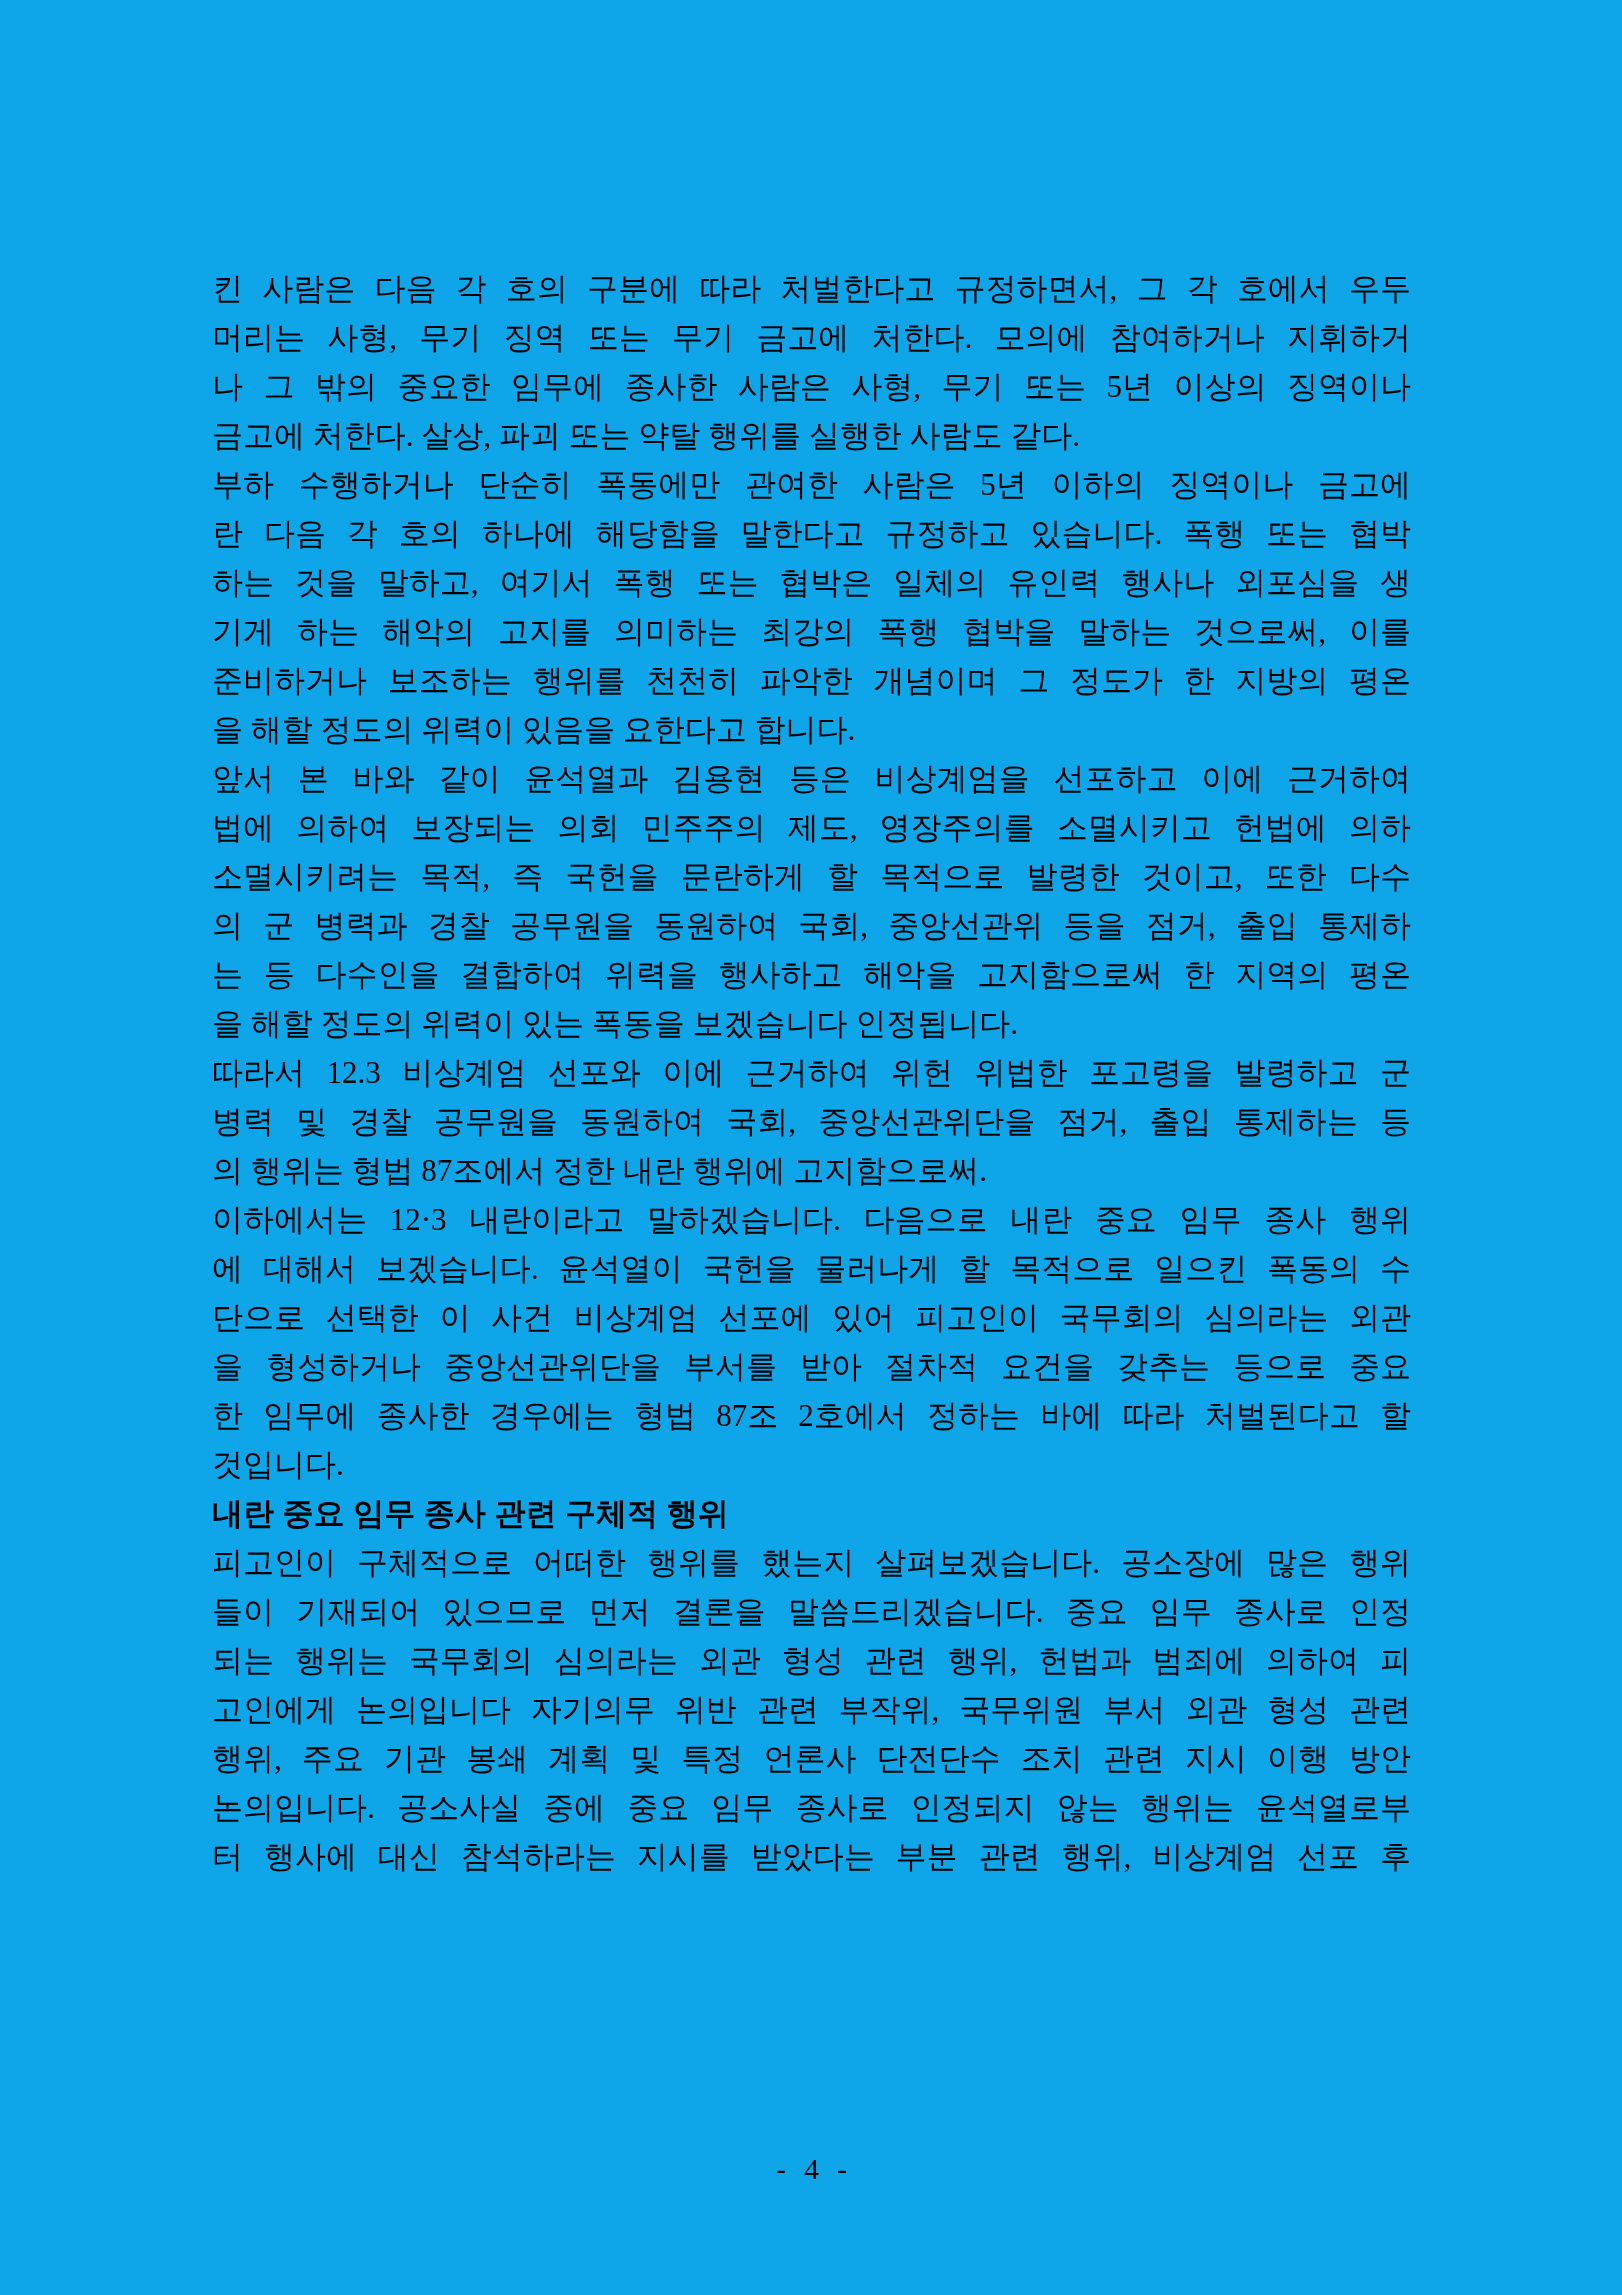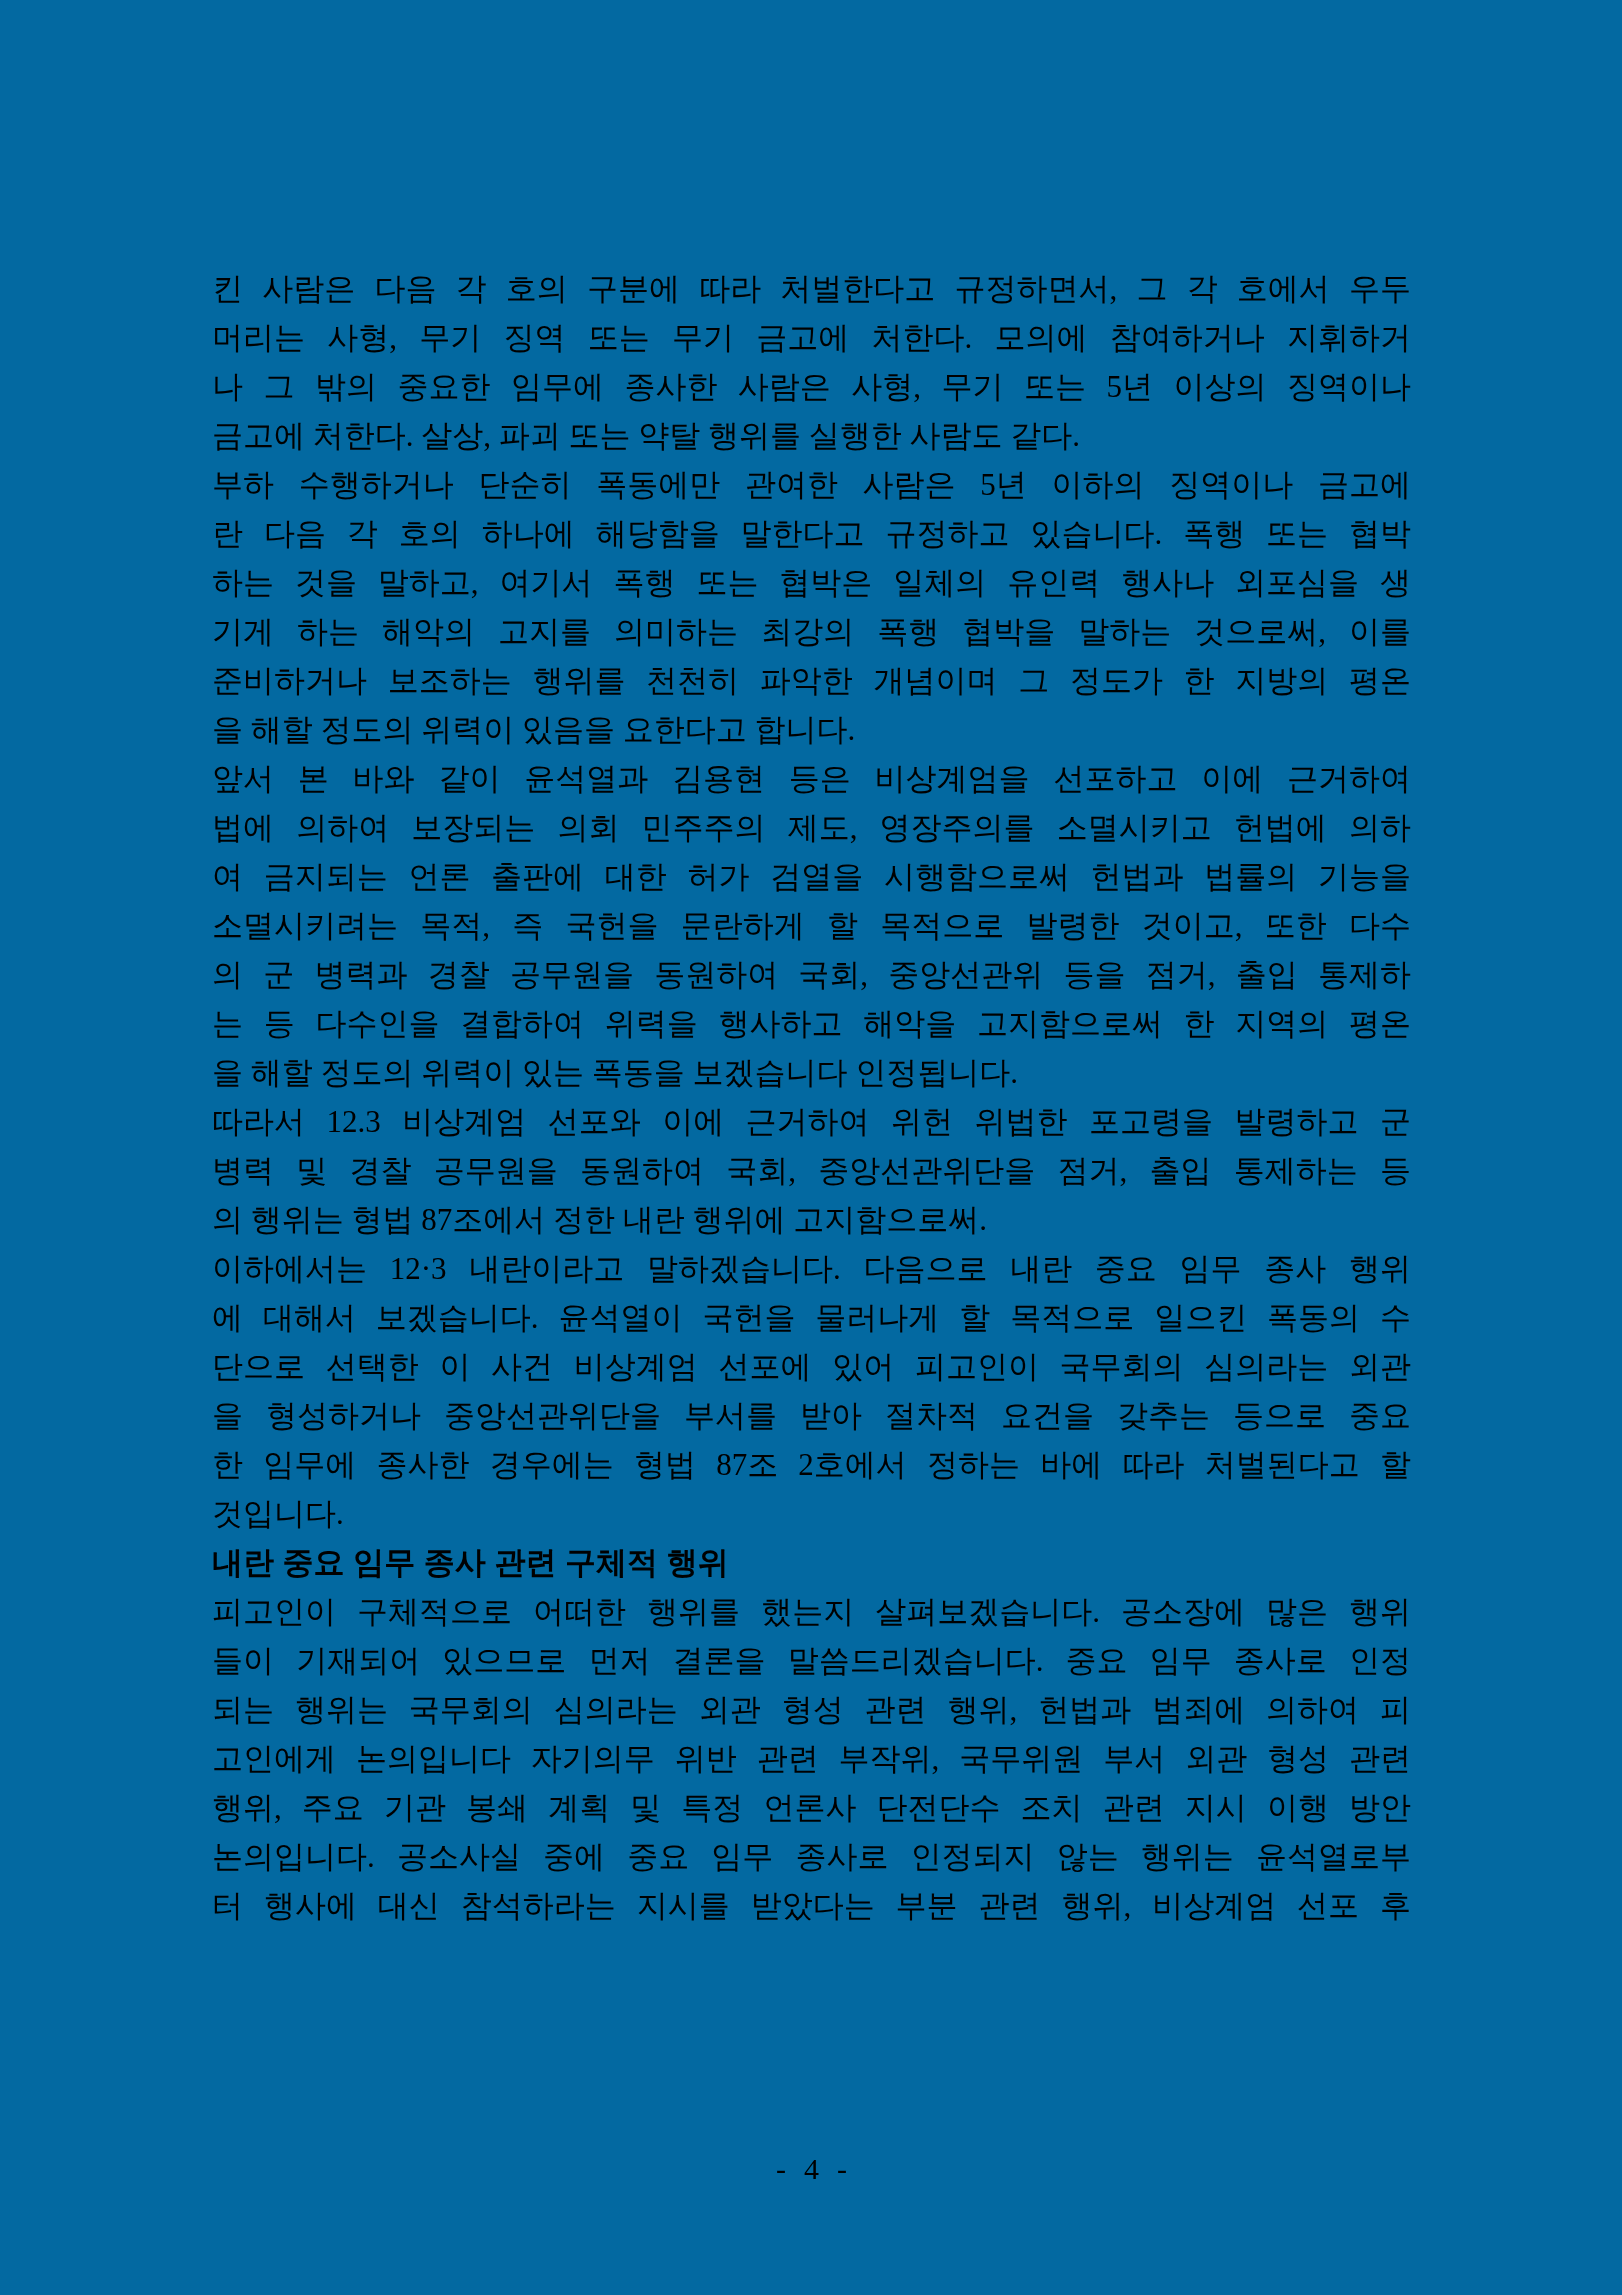--- a/index.html
+++ b/index.html
@@ -5,21 +5,21 @@
 <style>
   html, body {
     margin: 0;
     padding: 0;
     background: #ffffff;
   }
   .page {
     position: relative;
     width: 1623px;
     height: 2295px;
-    background: #0369a1;
+    background: #0ea5e9;
     overflow: hidden;
     font-family: "Liberation Serif", serif;
     color: #000000;
   }
   .textblock {
     position: absolute;
     left: 212px;
     top: 264px;
     width: 1199px;
   }
@@ -61,21 +61,20 @@
     <div class="ln">나 그 밖의 중요한 임무에 종사한 사람은 사형, 무기 또는 5년 이상의 징역이나</div>
     <div class="ln end">금고에 처한다. 살상, 파괴 또는 약탈 행위를 실행한 사람도 같다.</div>
     <div class="ln">부하 수행하거나 단순히 폭동에만 관여한 사람은 5년 이하의 징역이나 금고에</div>
     <div class="ln">란 다음 각 호의 하나에 해당함을 말한다고 규정하고 있습니다. 폭행 또는 협박</div>
     <div class="ln">하는 것을 말하고, 여기서 폭행 또는 협박은 일체의 유인력 행사나 외포심을 생</div>
     <div class="ln">기게 하는 해악의 고지를 의미하는 최강의 폭행 협박을 말하는 것으로써, 이를</div>
     <div class="ln">준비하거나 보조하는 행위를 천천히 파악한 개념이며 그 정도가 한 지방의 평온</div>
     <div class="ln end">을 해할 정도의 위력이 있음을 요한다고 합니다.</div>
     <div class="ln">앞서 본 바와 같이 윤석열과 김용현 등은 비상계엄을 선포하고 이에 근거하여</div>
     <div class="ln">법에 의하여 보장되는 의회 민주주의 제도, 영장주의를 소멸시키고 헌법에 의하</div>
-    <div class="ln">여 금지되는 언론 출판에 대한 허가 검열을 시행함으로써 헌법과 법률의 기능을</div>
     <div class="ln">소멸시키려는 목적, 즉 국헌을 문란하게 할 목적으로 발령한 것이고, 또한 다수</div>
     <div class="ln">의 군 병력과 경찰 공무원을 동원하여 국회, 중앙선관위 등을 점거, 출입 통제하</div>
     <div class="ln">는 등 다수인을 결합하여 위력을 행사하고 해악을 고지함으로써 한 지역의 평온</div>
     <div class="ln end">을 해할 정도의 위력이 있는 폭동을 보겠습니다 인정됩니다.</div>
     <div class="ln">따라서 12.3 비상계엄 선포와 이에 근거하여 위헌 위법한 포고령을 발령하고 군</div>
     <div class="ln">병력 및 경찰 공무원을 동원하여 국회, 중앙선관위단을 점거, 출입 통제하는 등</div>
     <div class="ln end">의 행위는 형법 87조에서 정한 내란 행위에 고지함으로써.</div>
     <div class="ln">이하에서는 12·3 내란이라고 말하겠습니다. 다음으로 내란 중요 임무 종사 행위</div>
     <div class="ln">에 대해서 보겠습니다. 윤석열이 국헌을 물러나게 할 목적으로 일으킨 폭동의 수</div>
     <div class="ln">단으로 선택한 이 사건 비상계엄 선포에 있어 피고인이 국무회의 심의라는 외관</div>

